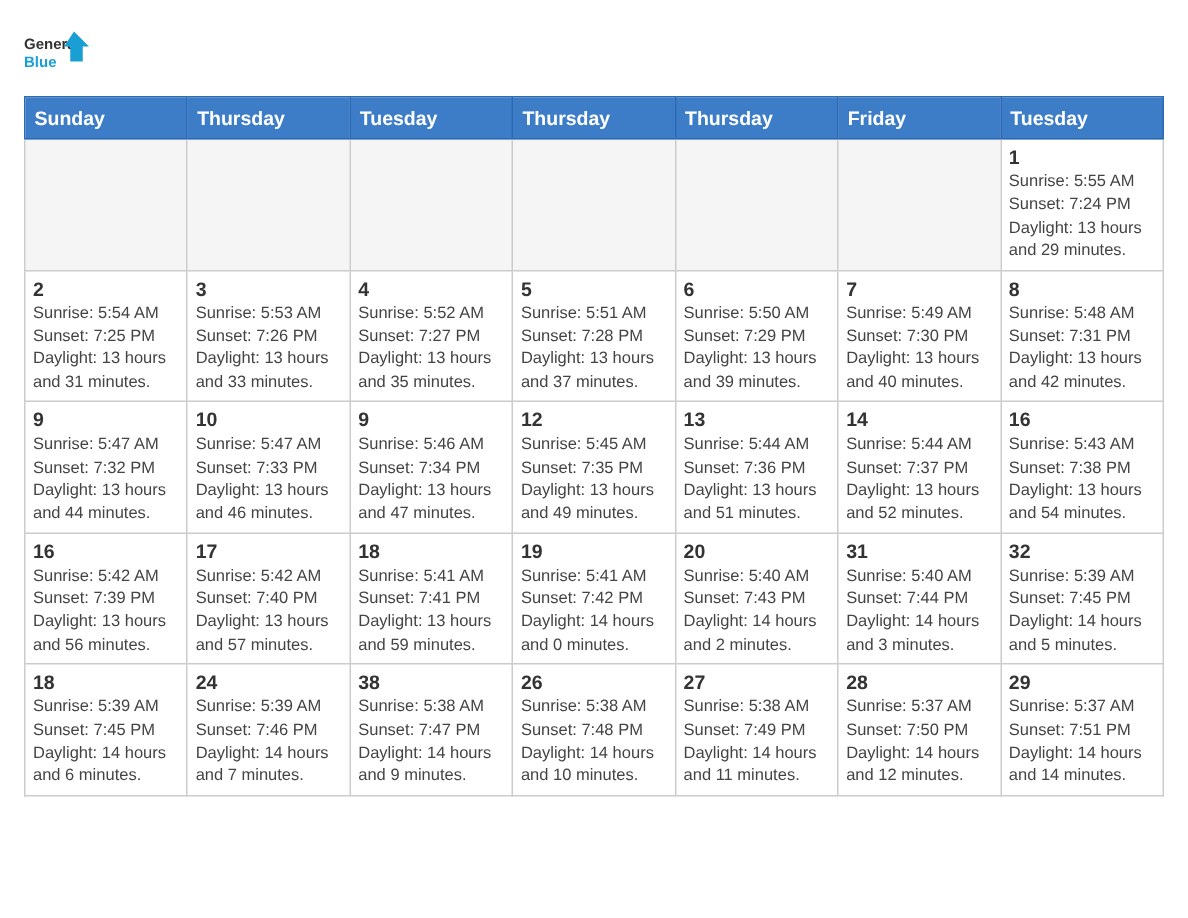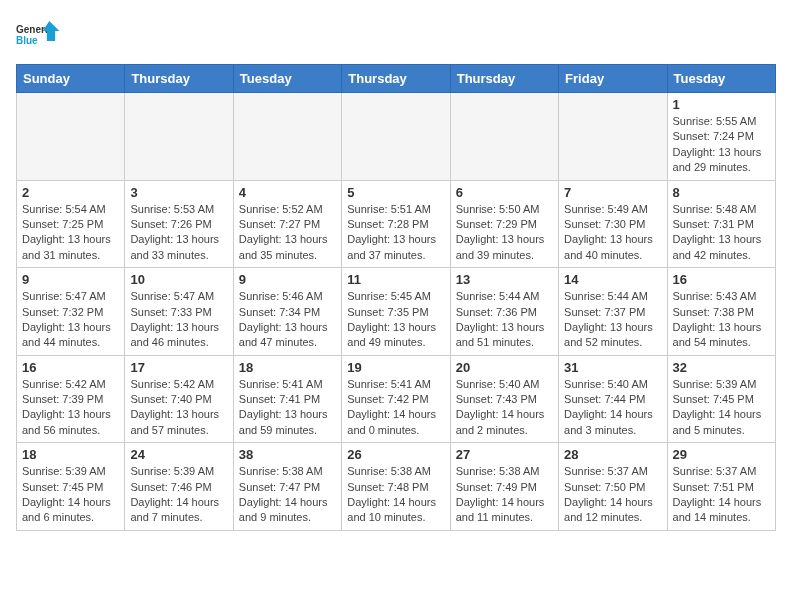--- a/index.html
+++ b/index.html
@@ -155,21 +155,21 @@
         </td>
         <td>
           <span class="day-num">10</span>
           <div class="day-info">Sunrise: 5:47 AM<br>Sunset: 7:33 PM<br>Daylight: 13 hours and 46 minutes.</div>
         </td>
         <td>
           <span class="day-num">9</span>
           <div class="day-info">Sunrise: 5:46 AM<br>Sunset: 7:34 PM<br>Daylight: 13 hours and 47 minutes.</div>
         </td>
         <td>
-          <span class="day-num">11</span>
+          <span class="day-num">12</span>
           <div class="day-info">Sunrise: 5:45 AM<br>Sunset: 7:35 PM<br>Daylight: 13 hours and 49 minutes.</div>
         </td>
         <td>
           <span class="day-num">13</span>
           <div class="day-info">Sunrise: 5:44 AM<br>Sunset: 7:36 PM<br>Daylight: 13 hours and 51 minutes.</div>
         </td>
         <td>
           <span class="day-num">14</span>
           <div class="day-info">Sunrise: 5:44 AM<br>Sunset: 7:37 PM<br>Daylight: 13 hours and 52 minutes.</div>
         </td>

